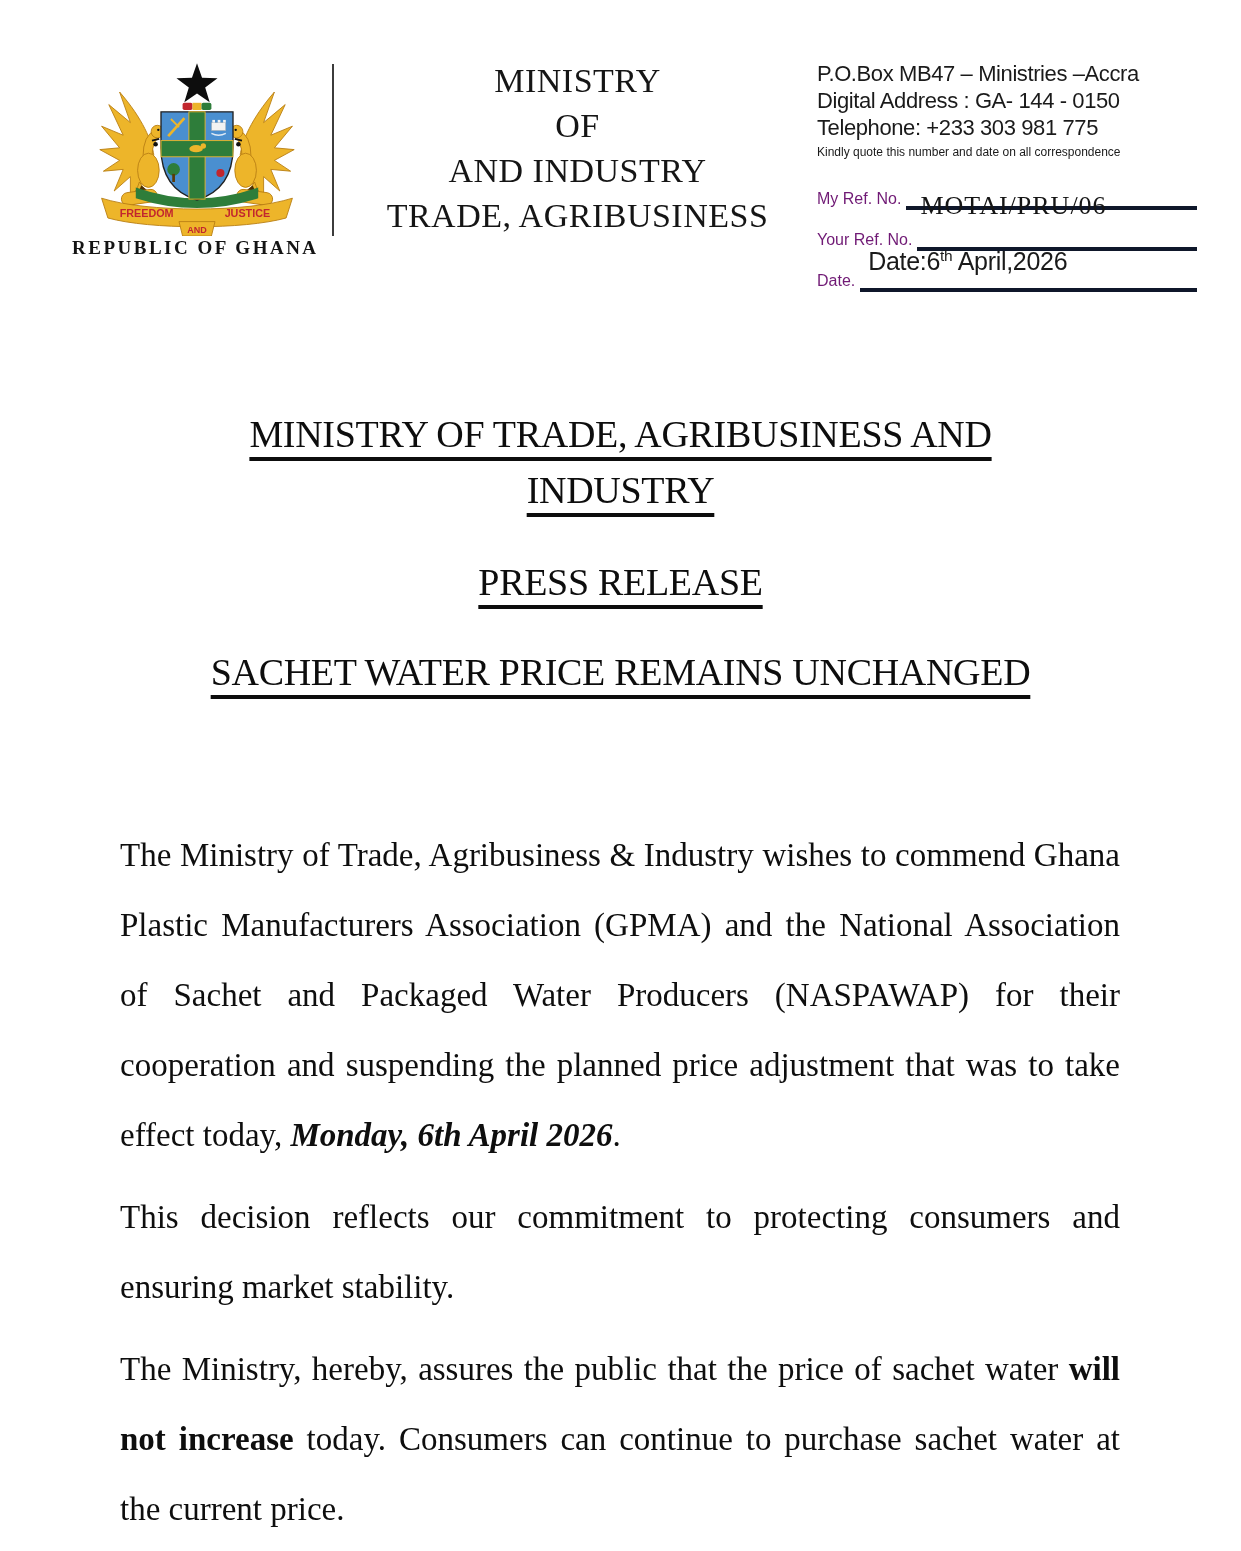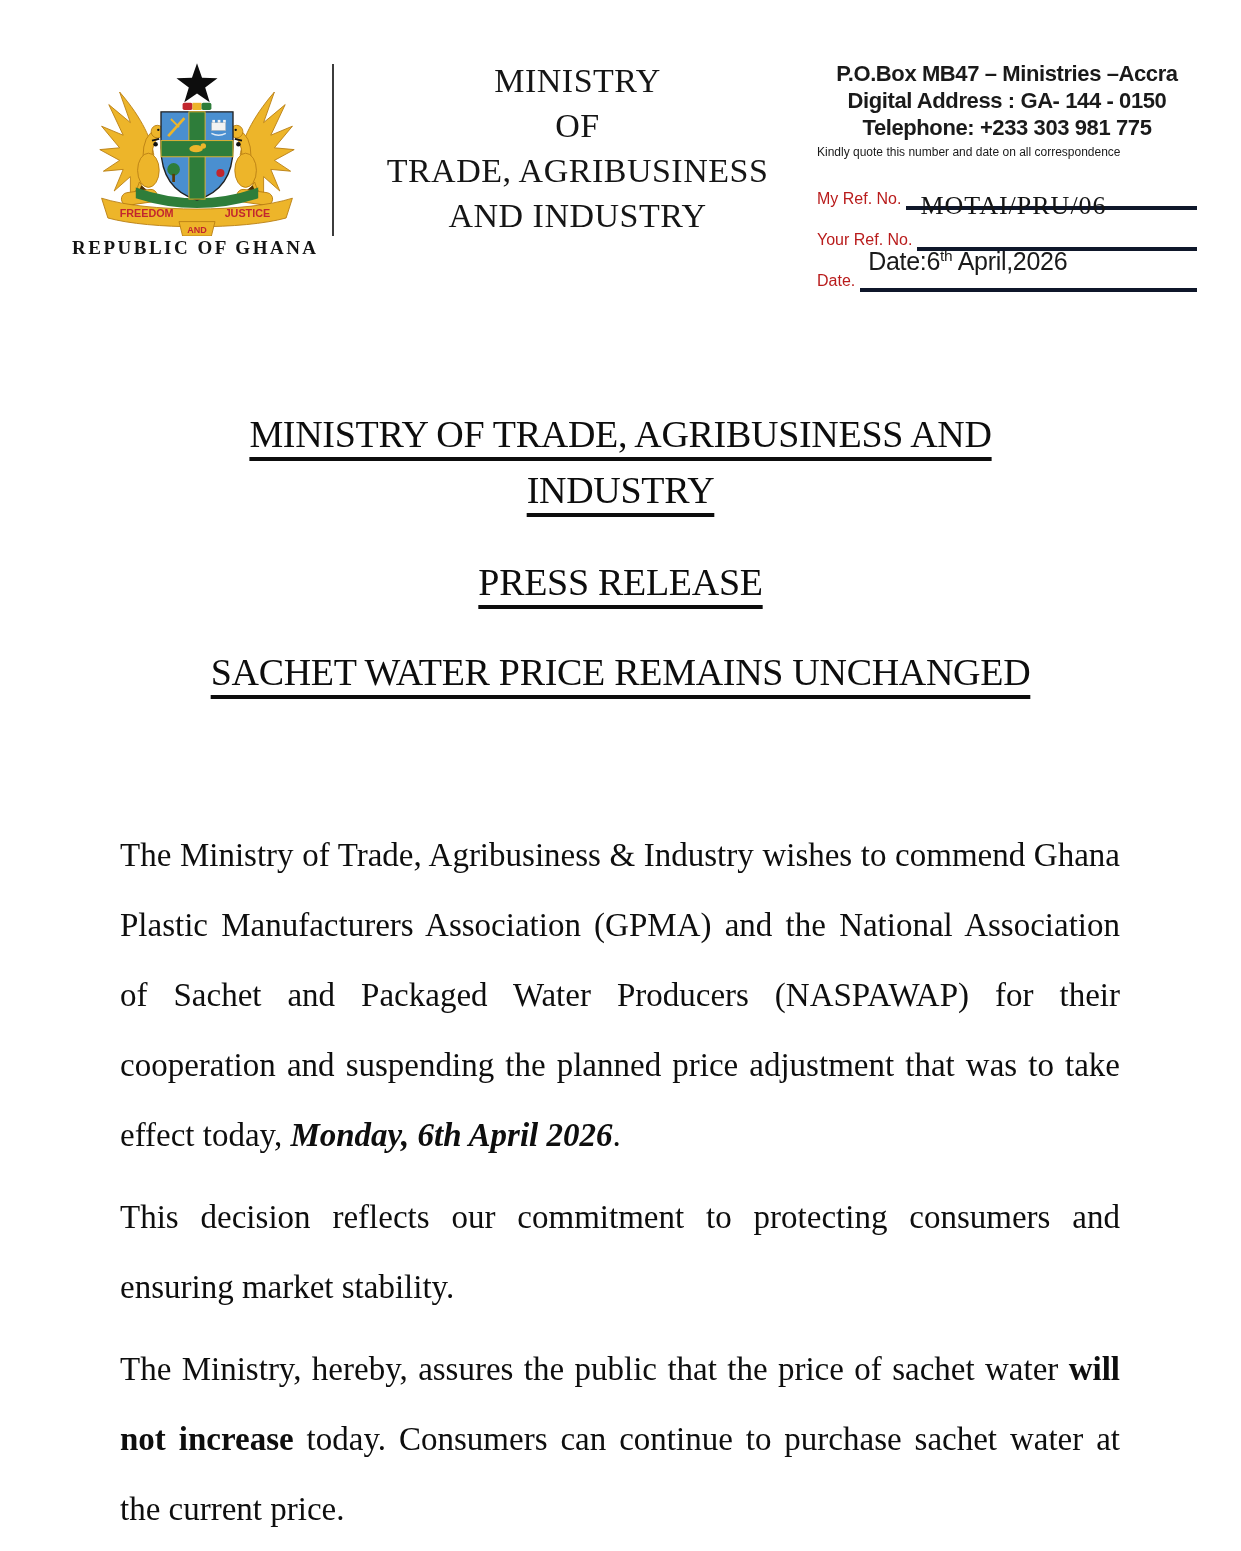--- a/index.html
+++ b/index.html
@@ -16,27 +16,27 @@
     margin-top:1px; font-size:19px; letter-spacing:2.5px; font-weight:600;
     color:#141414; white-space:nowrap; font-family:"Liberation Serif", serif;
   }
   .divider { width:2px; height:172px; background:#3c3c3c; margin:12px 4px 0 10px; flex:0 0 auto; }
   .title-block {
     flex:1 1 auto; text-align:center; padding-top:6px;
     font-size:34px; line-height:45px; color:#151515; letter-spacing:0.5px;
   }
   .contact-block { width:380px; flex:0 0 auto; padding-top:8px; font-family:"Liberation Sans", sans-serif; }
   .contact-bold {
-    font-weight:bold; font-size:22px; line-height:27px; letter-spacing:-0.4px;
-    text-align:center; white-space:nowrap; color:#1a1a1a;
+    font-weight:normal; font-size:22px; line-height:27px; letter-spacing:-0.4px;
+    text-align:left; white-space:nowrap; color:#1a1a1a;
   }
   .contact-note { font-size:12px; line-height:19px; margin-top:2px; white-space:nowrap; color:#1a1a1a; }
   .refs { margin-top:16px; }
   .ref-row { display:flex; align-items:flex-end; margin-bottom:9px; }
-  .ref-label { font-size:16px; color:#b91c1c; white-space:nowrap; padding-bottom:2px; }
+  .ref-label { font-size:16px; color:#701a75; white-space:nowrap; padding-bottom:2px; }
   .ref-line { flex:1 1 auto; border-bottom:4px solid #0f172a; margin-left:5px; position:relative; height:28px; }
   .ref-value {
     position:absolute; left:14px; bottom:-15px; white-space:nowrap;
     font-family:"Liberation Serif", serif; font-size:26px; letter-spacing:1px; color:#151515;
   }
   .date-value {
     position:absolute; left:8px; bottom:12px; white-space:nowrap;
     font-family:"Liberation Sans", sans-serif; font-size:25px; color:#1a1a1a; letter-spacing:-0.3px;
   }
   .date-value sup { font-size:0.62em; }
@@ -124,22 +124,22 @@
         <text class="ribbon-text" x="120" y="197" font-size="10" text-anchor="middle">AND</text>
       </svg>
       <div class="republic">REPUBLIC OF GHANA</div>
     </div>
 
     <div class="divider"></div>
 
     <div class="title-block">
       <div>MINISTRY</div>
       <div>OF</div>
+      <div>AND INDUSTRY</div>
       <div>TRADE, AGRIBUSINESS</div>
-      <div>AND INDUSTRY</div>
     </div>
 
     <div class="contact-block">
       <div class="contact-bold">P.O.Box MB47 – Ministries –Accra</div>
       <div class="contact-bold">Digital Address : GA- 144 - 0150</div>
       <div class="contact-bold">Telephone: +233 303 981 775</div>
       <div class="contact-note">Kindly quote this number and date on all correspondence</div>
 
       <div class="refs">
         <div class="ref-row">

